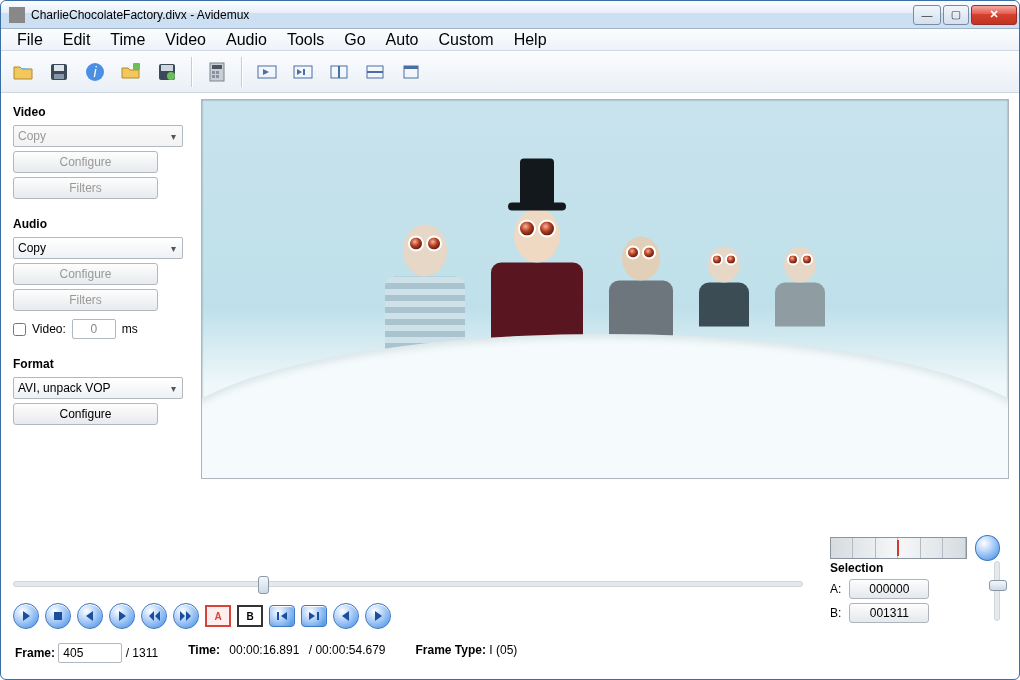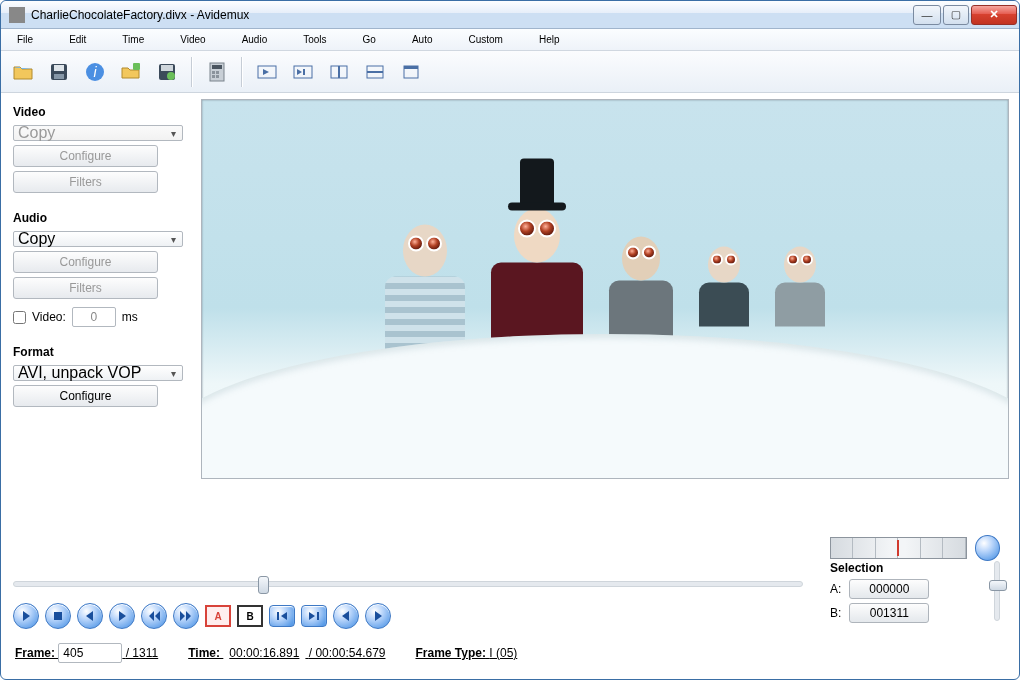--- a/index.html
+++ b/index.html
@@ -9,33 +9,33 @@
 .titlebar { height: 28px; background: linear-gradient(to bottom, #fdfeff 0%, #e6eef9 45%, #cddff3 46%, #cddff3 100%); display: flex; align-items: center; padding: 0 2px 0 8px; border-bottom: 1px solid #a0b4cc; border-radius: 6px 6px 0 0; }
 .titlebar .app-icon { width: 16px; height: 16px; background: #888; margin-right: 6px; display:inline-block; }
 .titlebar .title { font-size: 12px; color: #000; flex: 1; }
 .titlebar .win-controls { display: flex; gap: 2px; }
 .win-btn { height: 20px; border: 1px solid #7a8aa0; border-radius: 3px; display:flex;align-items:center;justify-content:center; font-size:11px; color:#333; background: linear-gradient(#f2f6fb,#d3e0ef); cursor:pointer;}
 .win-min { width: 28px; }
 .win-max { width: 26px; }
 .win-close { width: 46px; background: linear-gradient(#f5a7a0,#e55b4f 45%,#d7412f 46%,#c23321); color:#fff; border-color:#963028; font-weight:bold;}
 
 
-.menubar { height: 22px; background: linear-gradient(#fbfdff,#eef3f9); display:flex; align-items:center; padding: 0 6px; font-size: 10px; border-bottom: 1px solid #d0d7e0; gap: 16px; }
+.menubar { height: 22px; background: linear-gradient(#fbfdff,#eef3f9); display:flex; align-items:center; padding: 0 6px; font-size: 16px; border-bottom: 1px solid #d0d7e0; gap: 0; }
 .menubar span { padding: 3px 10px; cursor:pointer; }
 
 
 .toolbar { height: 42px; background: linear-gradient(#fbfcfe,#eaf0f7); display:flex; align-items:center; padding: 0 6px; border-bottom:1px solid #cdd5de; gap:4px; }
 .tb-btn { width: 32px; height: 32px; border: 1px solid transparent; border-radius:3px; display:flex; align-items:center; justify-content:center; cursor:pointer;}
 .tb-sep { width: 2px; height: 30px; border-left:1px solid #c6cdd6; border-right:1px solid #fff; margin:0 4px;}
 
 
 .main { display:flex; height: 480px; }
 .sidebar { width: 200px; padding: 6px 10px 6px 12px; display:flex; flex-direction:column; gap:4px; }
 .section-title { font-size:12px; font-weight:bold; margin-top:6px; margin-bottom:2px;}
-.dropdown { width: 170px; height: 16px; font-size:16px; border:1px solid #b2b8bf; background:linear-gradient(#fff,#eef1f4); padding:0 4px; border-radius:2px; display:flex; align-items:center; position:relative; cursor:pointer;}
+.dropdown { width: 170px; height: 22px; font-size:12px; border:1px solid #b2b8bf; background:linear-gradient(#fff,#eef1f4); padding:0 4px; border-radius:2px; display:flex; align-items:center; position:relative; cursor:pointer;}
 .dropdown::after { content:"▾"; position:absolute; right:6px; font-size:10px; color:#555;}
 .dropdown.disabled { color:#999; background:linear-gradient(#fafafa,#f2f2f2);}
 .btn { width: 145px; height: 22px; font-size:12px; border:1px solid #b2b8bf; background:linear-gradient(#fdfdfd,#e7eaee); border-radius:3px; cursor:pointer; text-align:center; line-height:20px;}
 .btn.disabled { color:#999; cursor:default;}
 .shift-row { display:flex; align-items:center; gap:6px; font-size:12px; margin-top:4px;}
 .shift-row input[type=checkbox]{ width:13px; height:13px;}
 .shift-row .spin { width:44px; height:20px; font-size:12px; text-align:center; border:1px solid #b2b8bf; border-radius:2px; color:#888;}
 
 .preview { flex:1; margin:6px 10px 6px 0; background:linear-gradient(180deg,#c8e3ed 0%, #bfe0ea 55%, #eef7f9 75%, #f5fafc 100%); border:1px solid #aeb5bd; box-shadow:inset 0 0 2px #7a8a95; position:relative; height:380px; overflow:hidden;}
 .figure-row { position:absolute; left:0; right:0; top:52%; transform:translateY(-56%); display:flex; align-items:flex-end; justify-content:center; gap:26px;}
@@ -65,21 +65,21 @@
 
 .right-pane { position:absolute; right:20px; top:535px; width:170px; font-size:12px;}
 .right-pane .sel-title { font-weight:bold; margin:0 0 4px;}
 .right-pane .jog-wrap { display:flex; align-items:center; gap:8px;}
 .sel-row { display:flex; align-items:center; gap:8px; margin:4px 0;}
 .sel-val { width:80px; height:20px; background:linear-gradient(#fdfdfd,#e4e8ec); border:1px solid #aeb4bb; border-radius:3px; text-align:center; font-size:12px; line-height:18px; cursor:pointer;}
 .vslider { width:6px; height:60px; background:#e5e9ee; border:1px solid #cfd5db; border-radius:3px; position:relative;}
 .vslider .vknob { position:absolute; left:-6px; top:18px; width:18px; height:11px; background:linear-gradient(#f4f7fb,#cfd9e4); border:1px solid #8a97a5; border-radius:3px;}
 
 
-.status { display:flex; align-items:center; gap:30px; padding:14px 14px 0; font-size:12px;text-decoration:underline;}
+.status { display:flex; gap:30px; padding:14px 14px 0; font-size:12px;}
 .status b { font-weight:bold;}
 .status input { width:64px; height:20px; font-size:12px; text-align:left; padding:0 4px; border:1px solid #b2b8bf; border-radius:2px;}
 
 
 .ic24 { width:24px; height:24px;}
 </style>
 </head>
 <body>
 
 <div class="titlebar">

